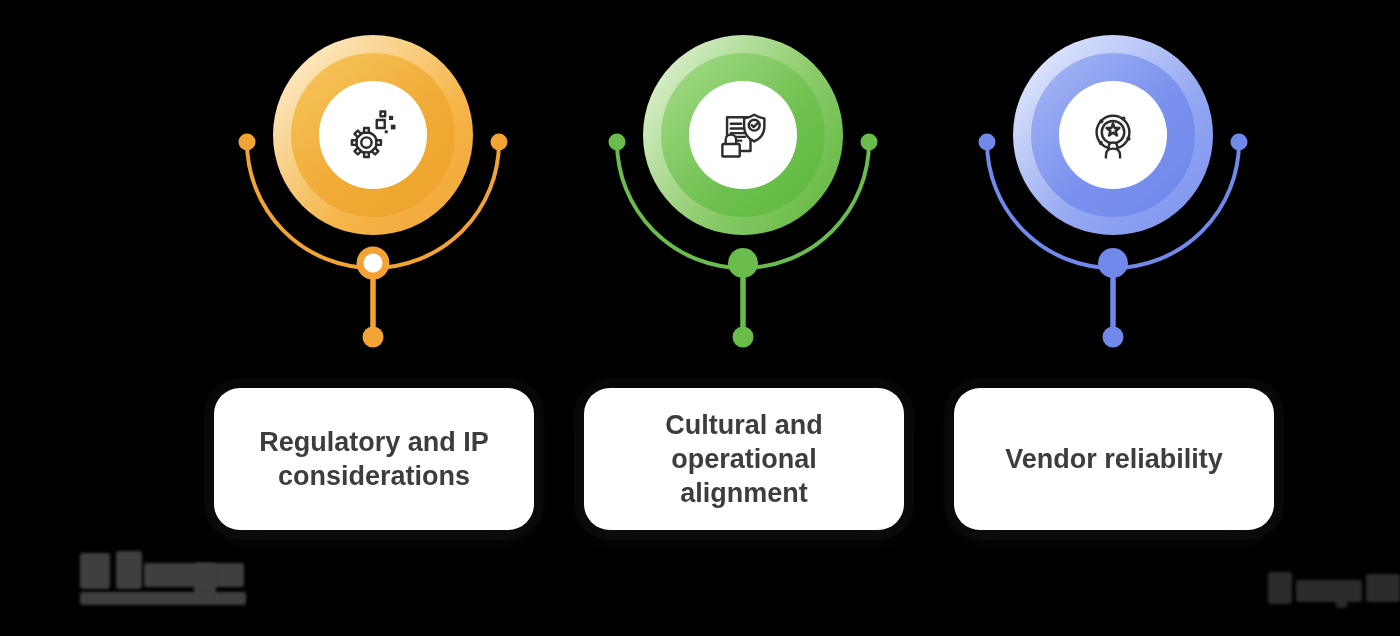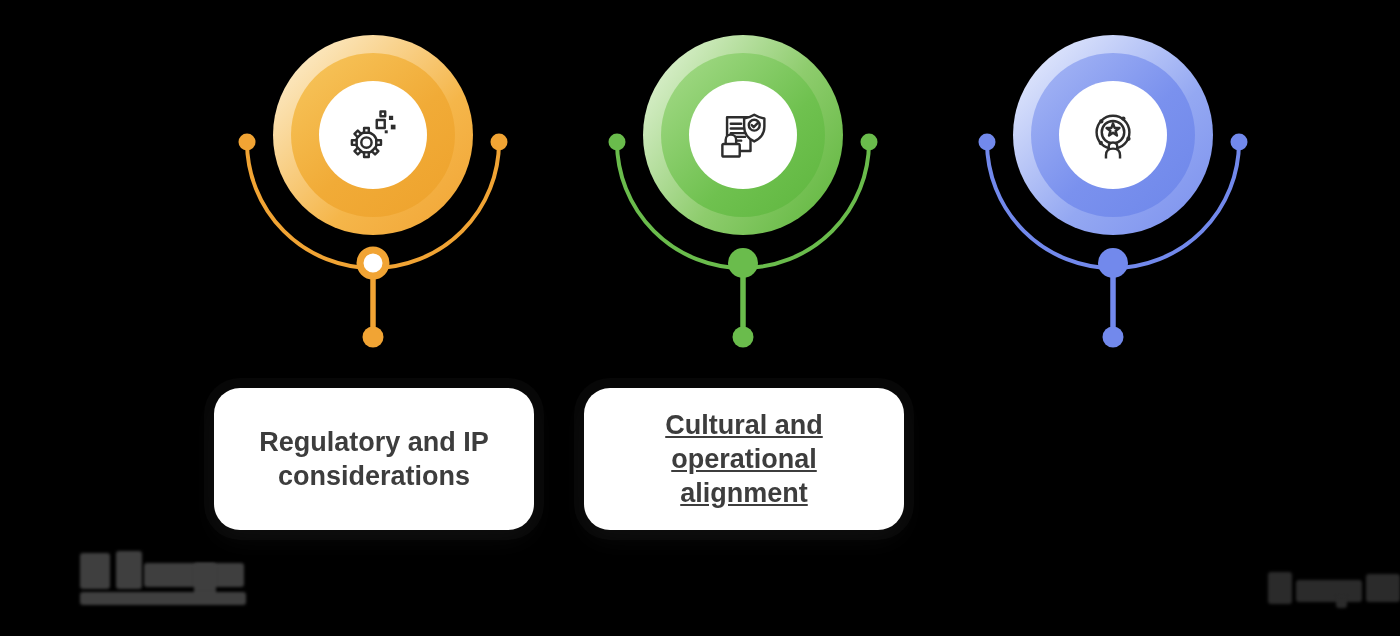--- a/index.html
+++ b/index.html
@@ -28,21 +28,21 @@
   
   .connector{position:absolute;top:128px;width:272px;height:224px;z-index:2;}
 
   
   .card{position:absolute;top:388px;width:320px;height:142px;background:#ffffff;
         border-radius:26px;display:flex;align-items:center;justify-content:center;
         text-align:center;z-index:3;
         box-shadow:0 0 0 10px rgba(120,120,120,0.06), 0 10px 26px rgba(90,90,90,0.10);}
   .card .txt{font-size:27px;line-height:34px;font-weight:600;color:#3d3d3d;}
   .card .w270{max-width:270px;}
-  .card .w190{max-width:190px;text-decoration:underline;}
+  .card .w190{max-width:190px;}
 
   
   .ic{stroke:#2d2d2d;stroke-width:2.6;fill:none;stroke-linecap:round;stroke-linejoin:round;}
   .icf{fill:#2d2d2d;stroke:none;}
   .icw{fill:#ffffff;stroke:#2d2d2d;stroke-width:2.6;stroke-linejoin:round;}
 
   
   .wm{position:absolute;filter:blur(1.6px);border-radius:3px;}
 </style>
 </head>
@@ -139,20 +139,23 @@
         <circle class="icf" cx="19.5" cy="17.5" r="2.3"></circle>
         <circle class="icf" cx="43" cy="14.5" r="2.3"></circle>
         <circle class="icf" cx="48.5" cy="36" r="2.3"></circle>
         <circle class="icf" cx="19" cy="40.5" r="2.3"></circle>
         <circle class="icw" cx="32" cy="44.5" r="4.6"></circle>
         <path class="icw" d="M24.5 57 v-3.5 c0 -5 3.5 -7 7.5 -7 s7.5 2 7.5 7 V57"></path>
       </svg>
     </div>
   </div>
 
+  <div class="card" style="left:910px">
+    <div class="txt">Vendor reliability</div>
+  </div>
 
   <div>
     <div class="wm" style="left:36px;top:553px;width:30px;height:36px;background:#3f3f3f;"></div>
     <div class="wm" style="left:72px;top:551px;width:26px;height:38px;background:#3f3f3f;"></div>
     <div class="wm" style="left:100px;top:563px;width:100px;height:24px;background:#3f3f3f;"></div>
     <div class="wm" style="left:150px;top:563px;width:22px;height:36px;background:#3f3f3f;"></div>
     <div class="wm" style="left:36px;top:592px;width:166px;height:13px;background:#3f3f3f;"></div>
   </div>
 
   <div>

